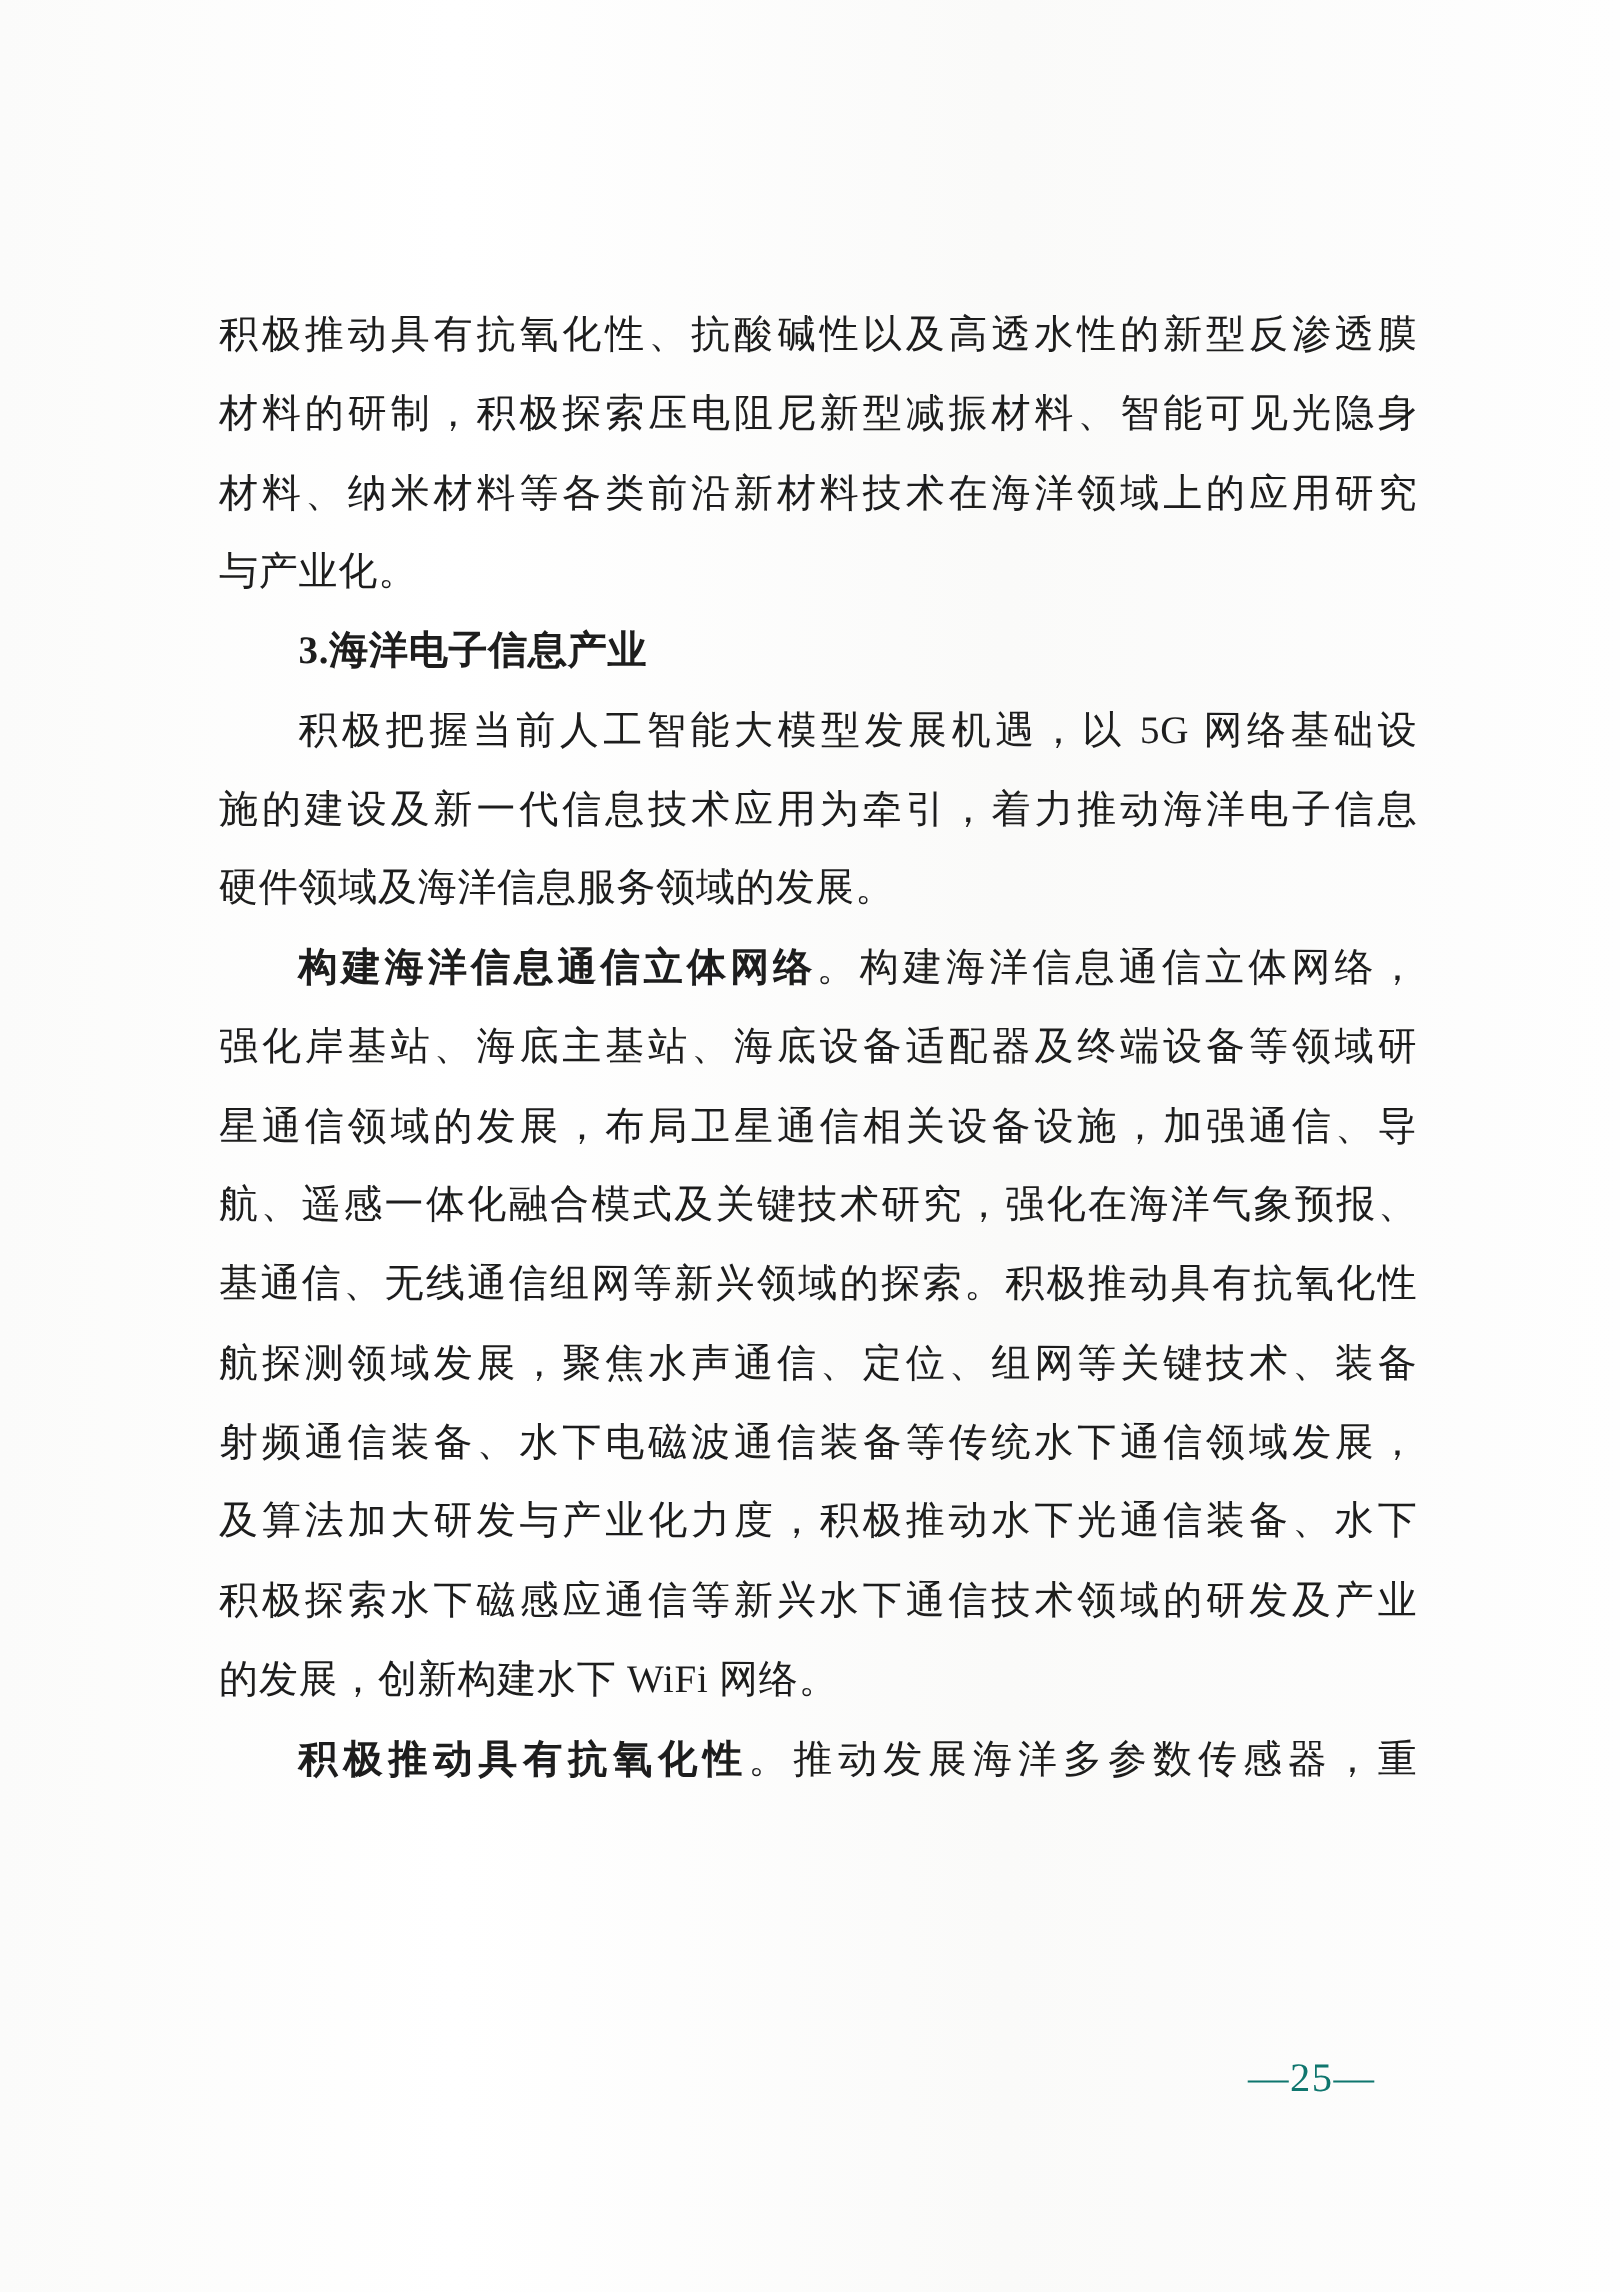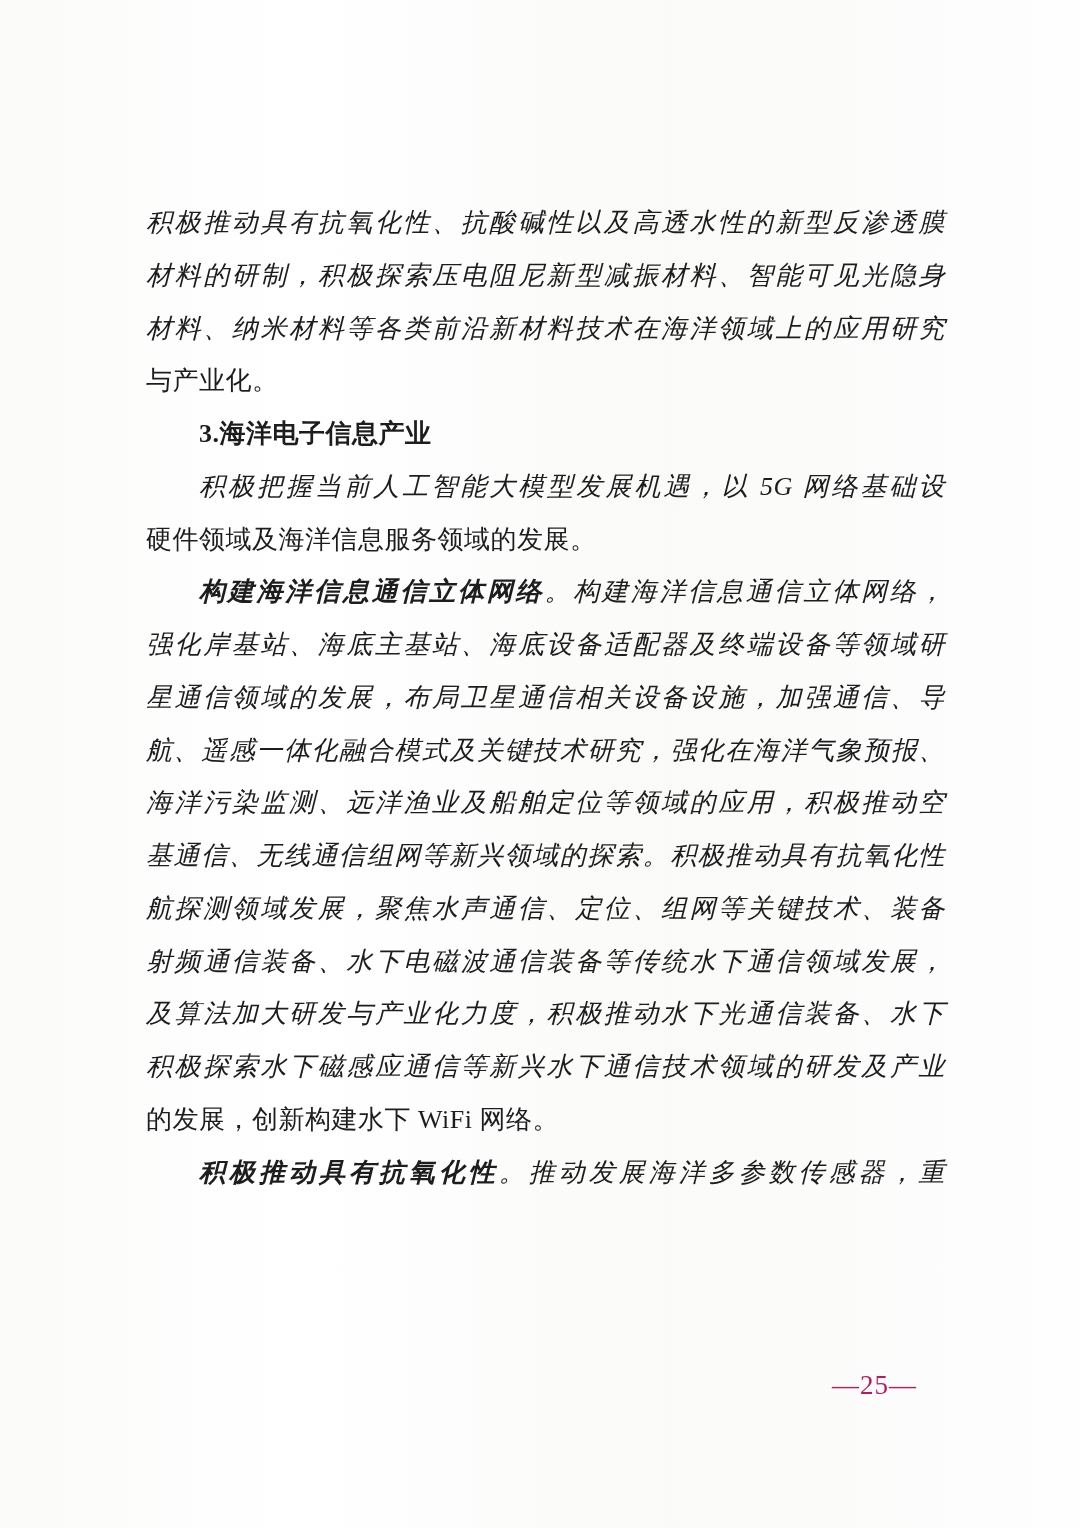--- a/index.html
+++ b/index.html
@@ -25,61 +25,60 @@
     height: 52.75px;
     line-height: 52.75px;
     font-size: 26px;
     white-space: nowrap;
     text-align: justify;
     text-align-last: left;
     letter-spacing: 0.5px;
   }
   .line.j {
     text-align-last: justify;
-    font-style: italic;
   }
   .line.ind {
     padding-left: 53px;
   }
   .line.h {
     font-weight: bold;
   }
   .line b {
     font-weight: bold;
   }
   .page-num {
     position: absolute;
     top: 1368px;
     right: 163px;
     font-size: 27px;
     line-height: 34px;
     letter-spacing: 1px;
-    color: #be185d;
+    color: #0f766e;
   }
 </style>
 </head>
 <body>
 
 <main class="page-body">
 
   <div class="line j"><span>积极推动具有抗氧化性、抗酸碱性以及高透水性的新型反渗透膜</span></div>
   <div class="line j"><span>材料的研制，积极探索压电阻尼新型减振材料、智能可见光隐身</span></div>
   <div class="line j"><span>材料、纳米材料等各类前沿新材料技术在海洋领域上的应用研究</span></div>
   <div class="line"><span>与产业化。</span></div>
 
   <div class="line h ind"><b>3.海洋电子信息产业</b></div>
 
   <div class="line j ind"><span>积极把握当前人工智能大模型发展机遇，以 5G 网络基础设</span></div>
+  <div class="line j"><span>施的建设及新一代信息技术应用为牵引，着力推动海洋电子信息</span></div>
   <div class="line"><span>硬件领域及海洋信息服务领域的发展。</span></div>
 
   <div class="line j ind"><b>构建海洋信息通信立体网络</b><span>。构建海洋信息通信立体网络，</span></div>
   <div class="line j"><span>强化岸基站、海底主基站、海底设备适配器及终端设备等领域研</span></div>
   <div class="line j"><span>星通信领域的发展，布局卫星通信相关设备设施，加强通信、导</span></div>
   <div class="line j"><span>航、遥感一体化融合模式及关键技术研究，强化在海洋气象预报、</span></div>
-  <div class="line j"><span>海洋污染监测、远洋渔业及船舶定位等领域的应用，积极推动空</span></div>
   <div class="line j"><span>基通信、无线通信组网等新兴领域的探索。积极推动具有抗氧化性</span></div>
   <div class="line j"><span>航探测领域发展，聚焦水声通信、定位、组网等关键技术、装备</span></div>
   <div class="line j"><span>射频通信装备、水下电磁波通信装备等传统水下通信领域发展，</span></div>
   <div class="line j"><span>及算法加大研发与产业化力度，积极推动水下光通信装备、水下</span></div>
   <div class="line j"><span>积极探索水下磁感应通信等新兴水下通信技术领域的研发及产业</span></div>
   <div class="line"><span>的发展，创新构建水下 WiFi 网络。</span></div>
 
   <div class="line j ind"><b>积极推动具有抗氧化性</b><span>。推动发展海洋多参数传感器，重</span></div>
 </main>
 

